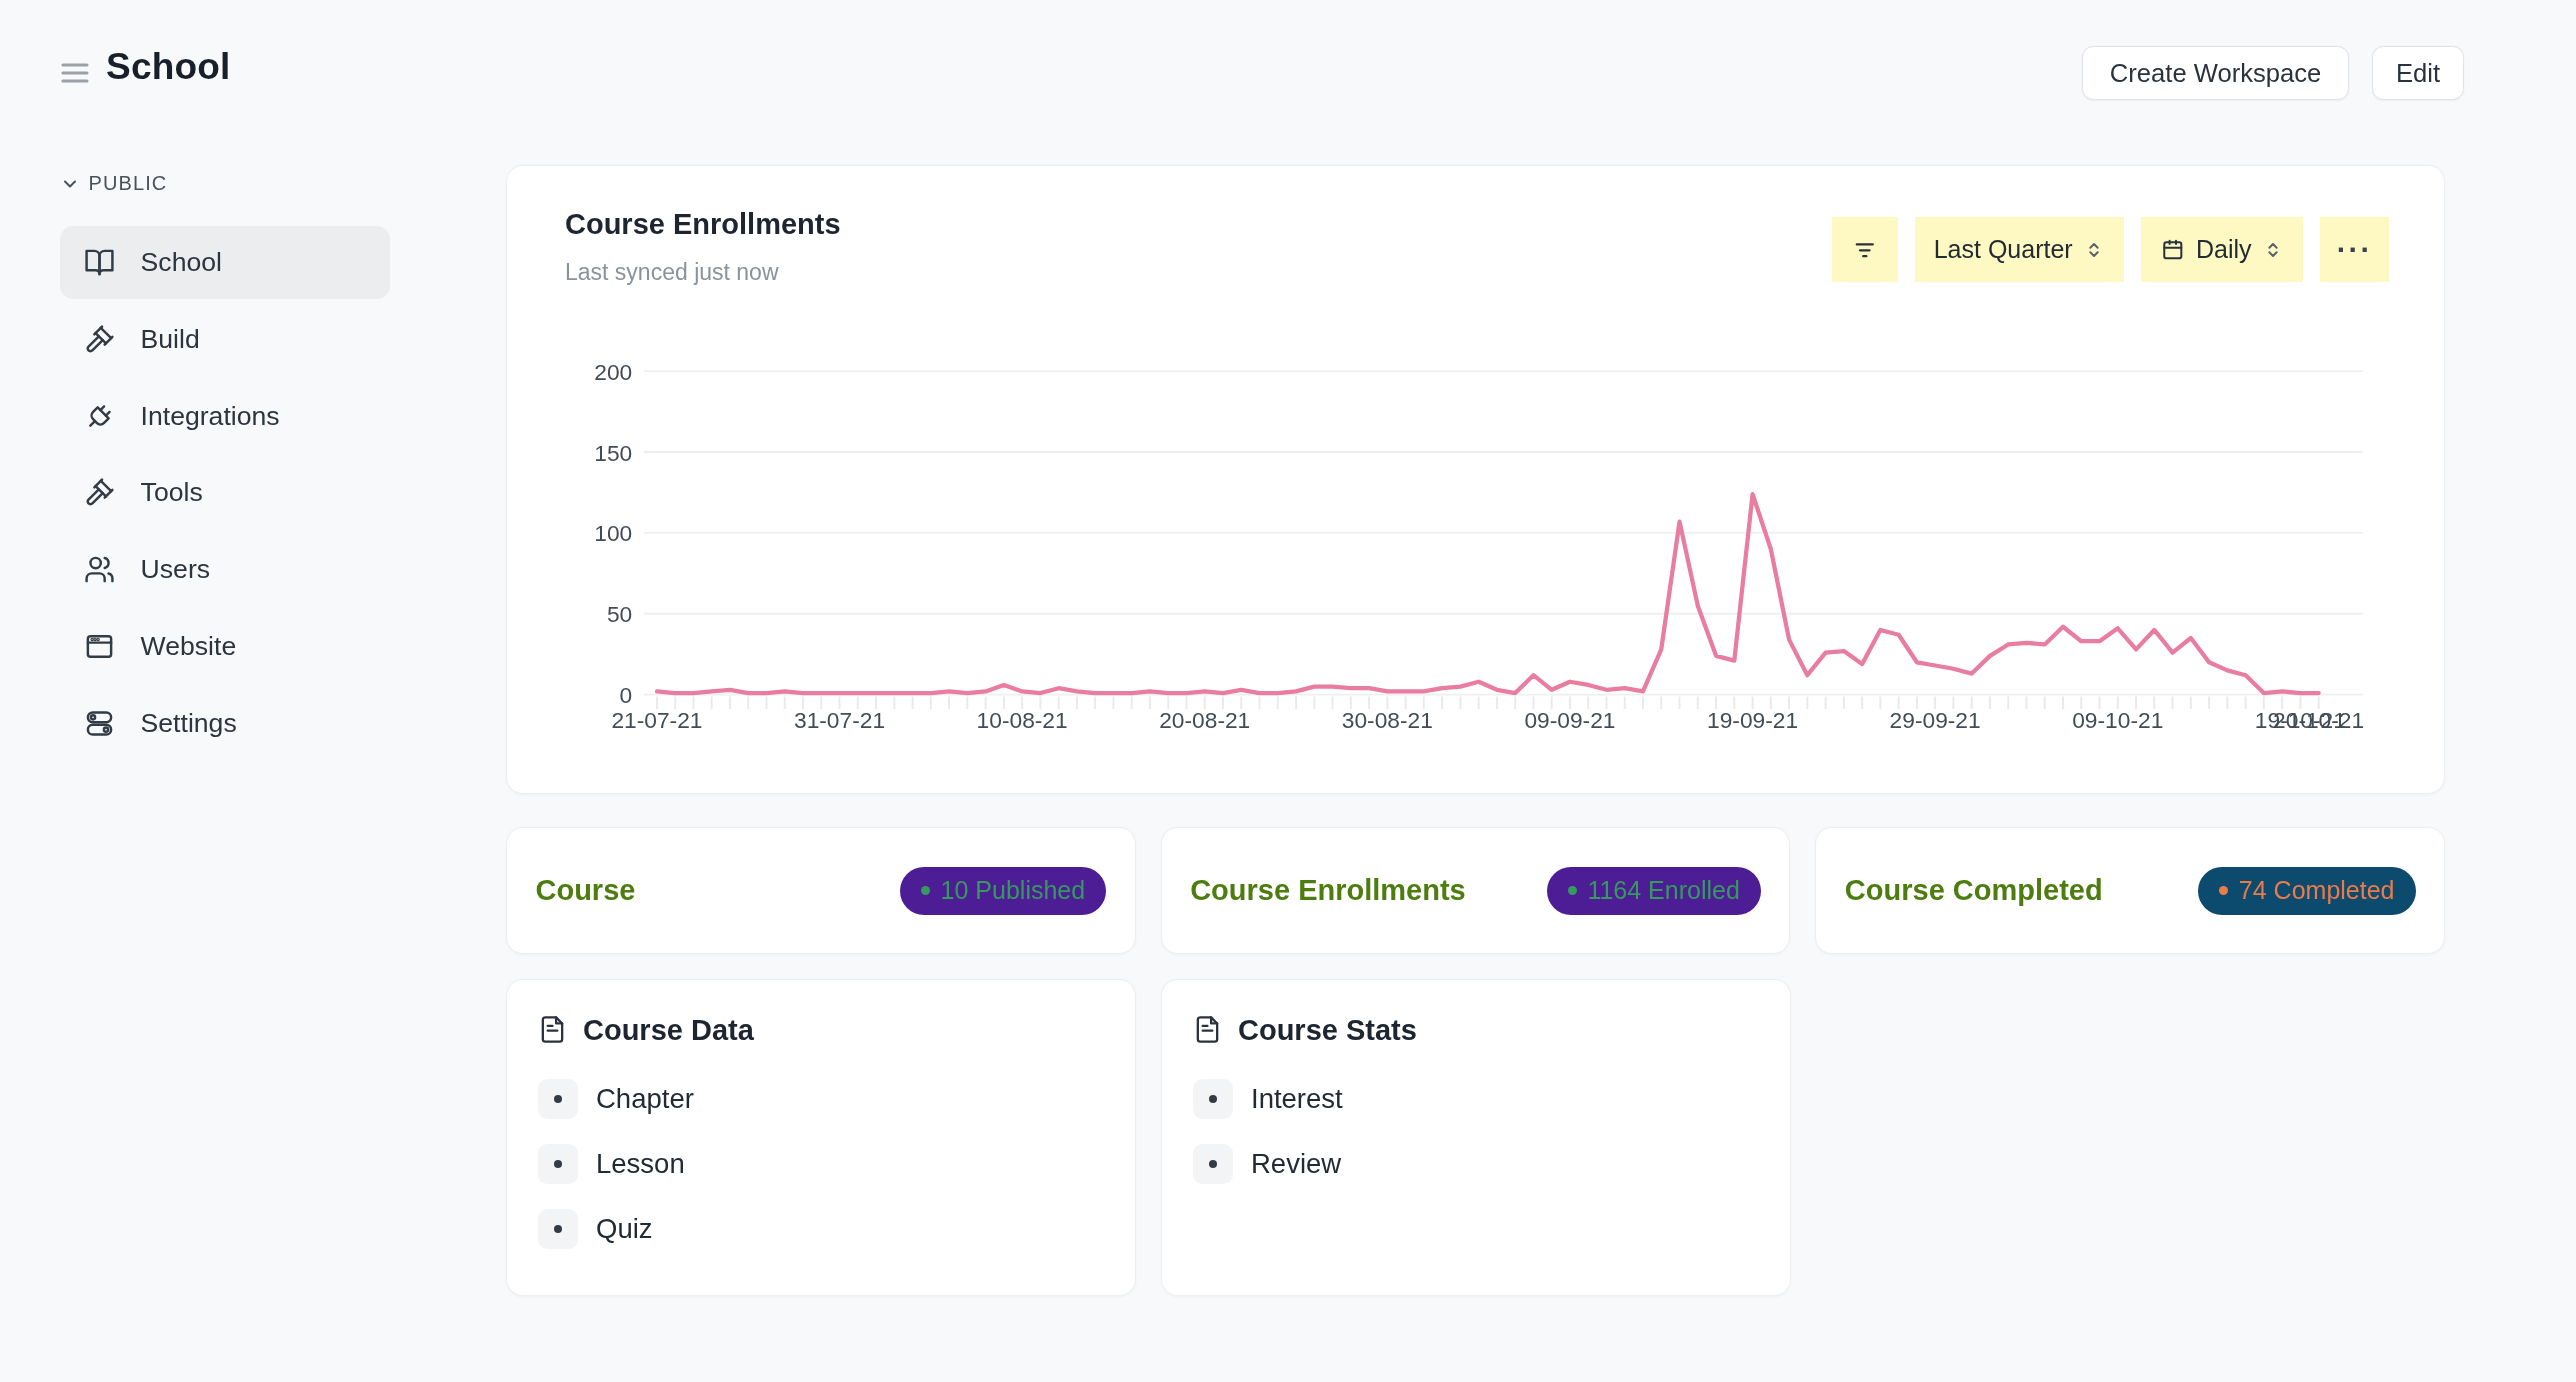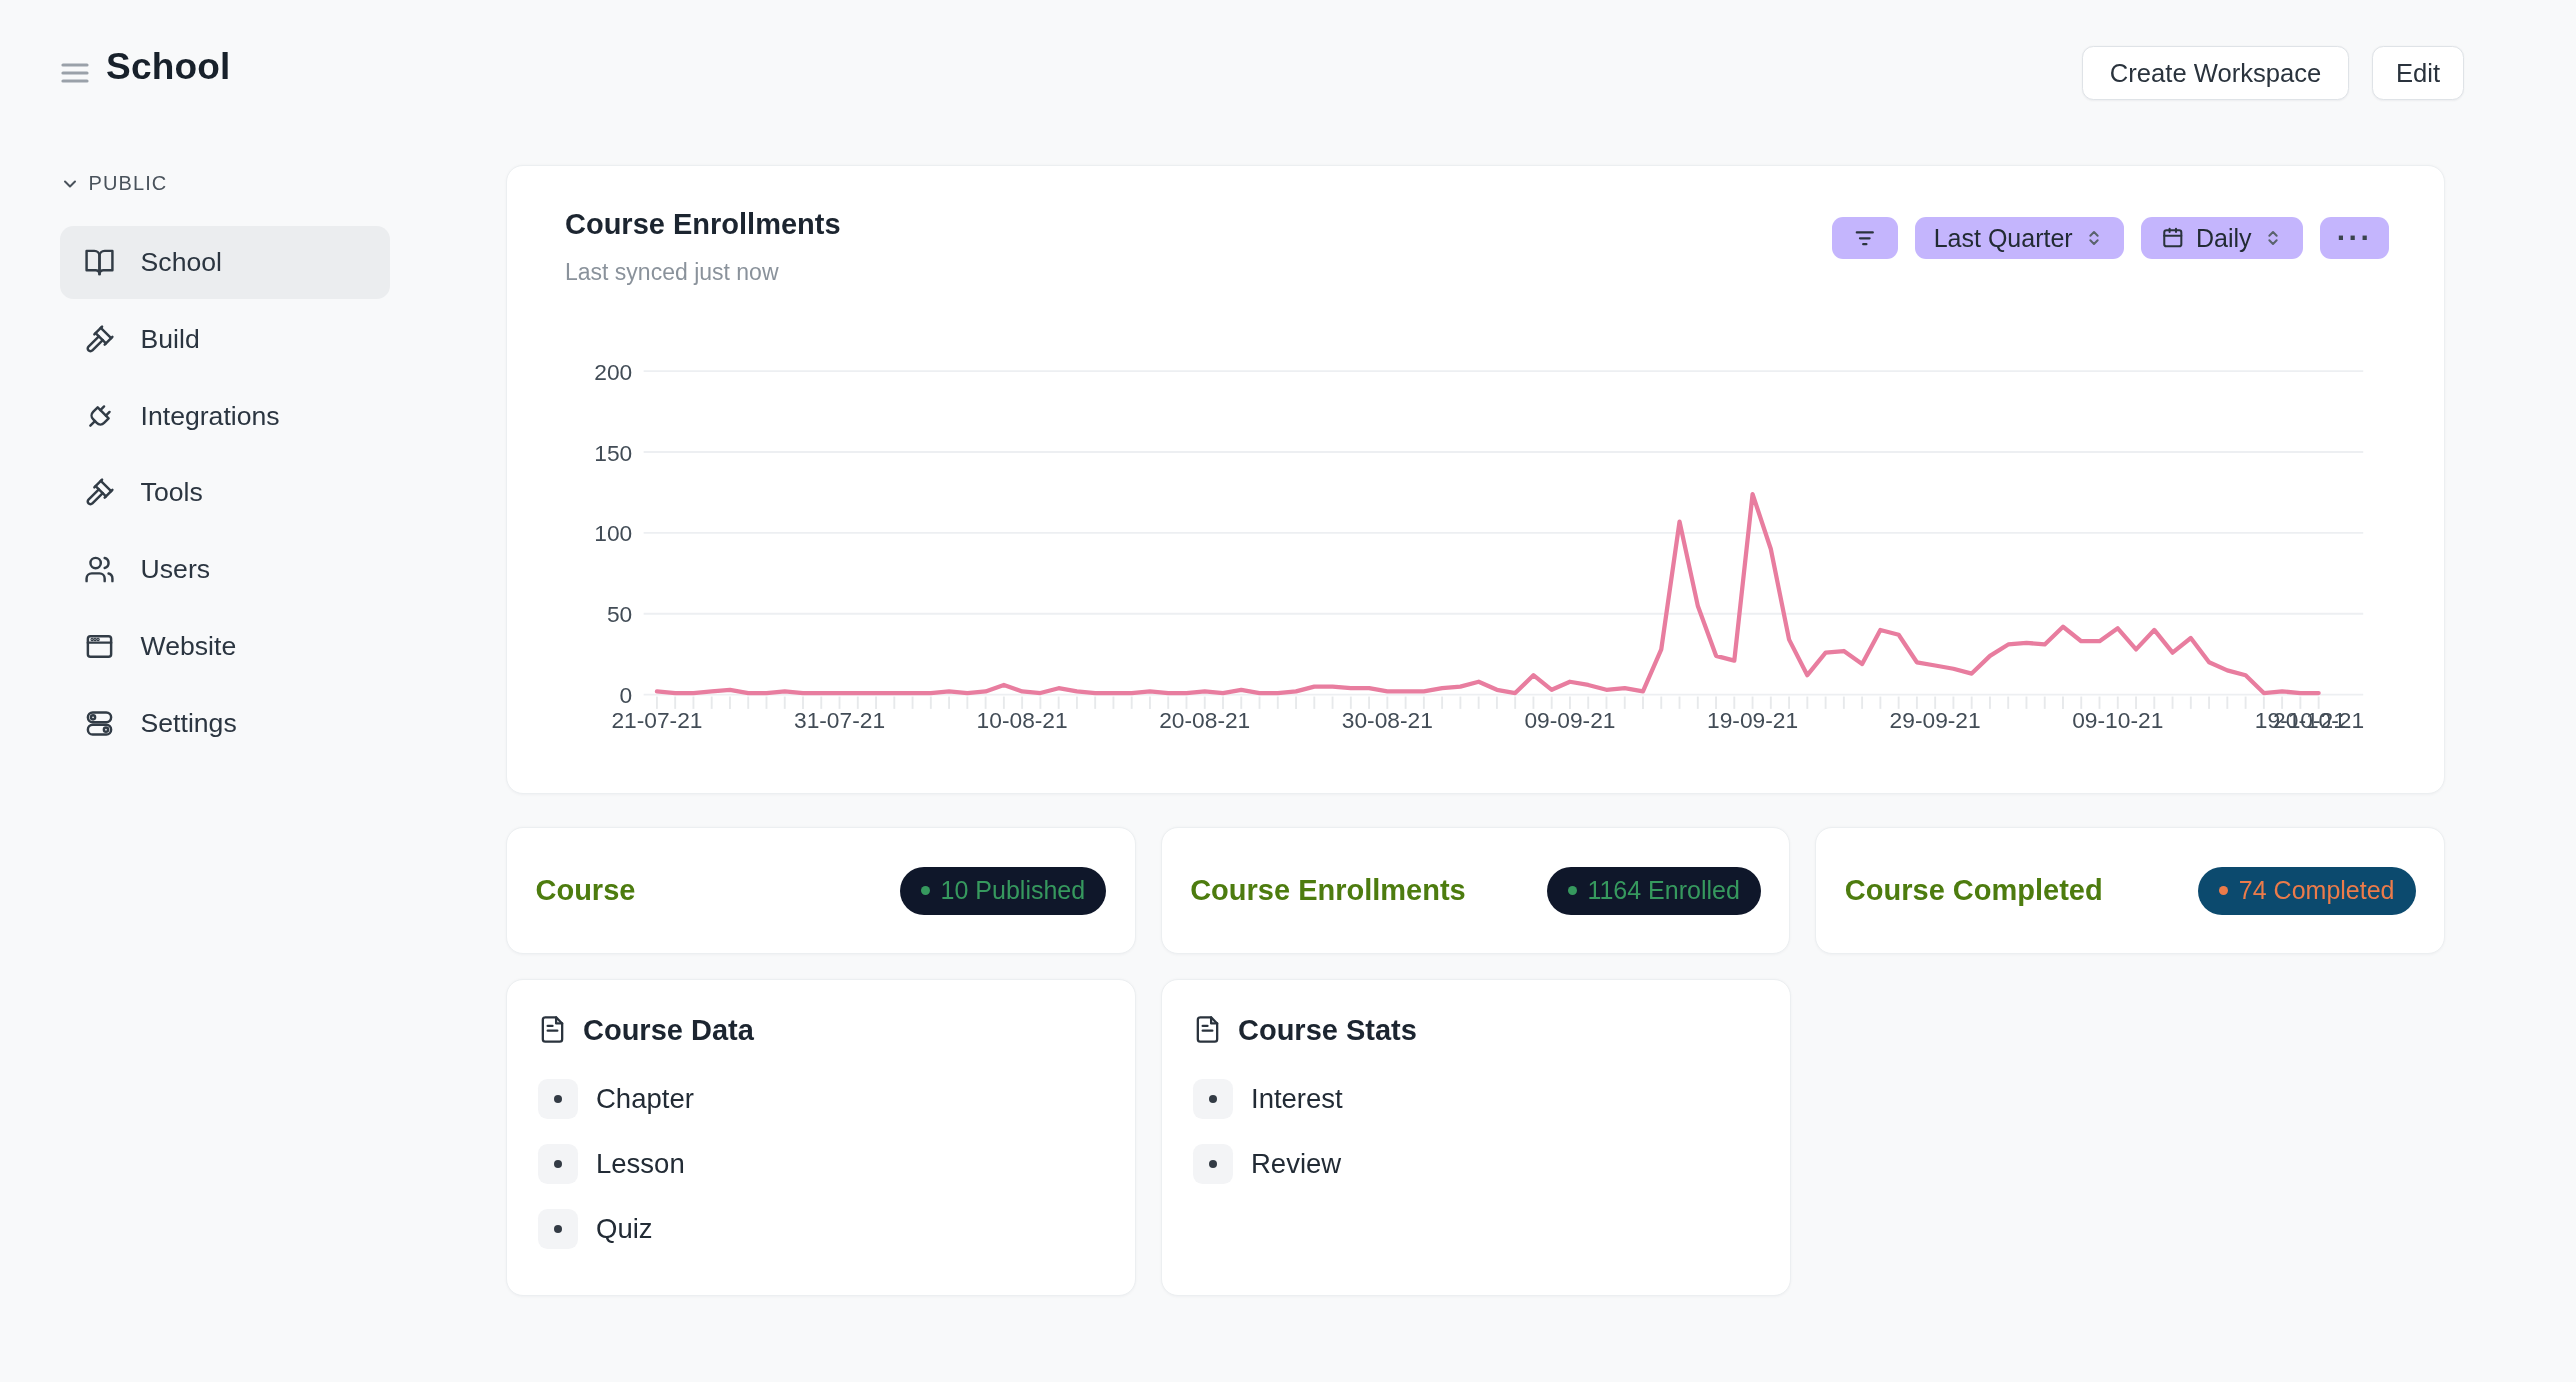--- a/index.html
+++ b/index.html
@@ -42,40 +42,40 @@
   .main { position:absolute; left:506px; top:0; width:1939px; }
   .card {
     background:#fff; border:1.4px solid #eceff1; border-radius:17px;
     box-shadow:0 0.9px 2.8px rgba(16,24,40,.04); position:relative;
   }
   .chart-card { margin-top:165px; height:629px; }
   .chart-title { position:absolute; left:58px; top:42px; font-size:29px; font-weight:600; color:#1c2530; }
   .chart-subtitle { position:absolute; left:58px; top:93px; font-size:23px; font-weight:400; color:#8a929b; }
   .chart-controls { position:absolute; right:55px; top:51px; display:flex; gap:17px; align-items:center; }
   .ctrl {
-    height:42px; background:#c4b5fd; border-radius:11px; border:none;
+    height:65px; background:#fef9c3; border-radius:0; border:none;
     display:flex; align-items:center; gap:10.4px; padding:0 19px;
     font-size:25px; font-weight:500; color:#222b34; cursor:pointer; white-space:nowrap;
   }
   .ctrl.icon-only { width:66px; justify-content:center; padding:0; }
   .ctrl .cico { width:25.6px; height:25.6px; color:#2a333d; }
   .ctrl .updown { width:22px; height:22px; color:#5a636d; }
   .ctrl.more { width:69px; justify-content:center; padding:0; font-size:30px; letter-spacing:1.9px; color:#3a434d; font-weight:700; }
   .chart-area { position:absolute; left:38px; top:171px; width:1859px; height:425px; }
   .chart-area svg text { font-family:"Liberation Sans","DejaVu Sans",sans-serif; }
 
   
   .stats-row { display:flex; gap:25px; margin-top:33px; }
   .stat-card { width:calc((100% - 49px)/3); height:127px; display:flex; align-items:center; justify-content:space-between; padding:0 28.5px; }
   .stat-title { font-size:29px; font-weight:600; color:#4d7c0f; }
   .badge {
     display:flex; align-items:center; gap:10.4px; height:48px; padding:0 21px;
     border-radius:25px; font-size:25px; font-weight:500; white-space:nowrap;
   }
-  .badge[data-color="green"]  { background:#0f172a; color:#36995e;justify-content:space-between; }
+  .badge[data-color="green"]  { background:#4c1d95; color:#36995e;justify-content:space-between; }
   .badge[data-color="orange"] { background:#0c4a6e; color:#ec7b4a; }
   .badge .badge-dot { width:9.5px; height:9.5px; border-radius:50%; background:currentColor; }
 
   
   .lists-row { display:flex; gap:25px; margin-top:25px; }
   .list-card { width:calc((100% - 49px)/3); height:317px; padding:34px 31px; }
   .list-card-head { display:flex; align-items:center; gap:16px; }
   .list-card-head .dico { width:29px; height:32px; color:#2a333d; }
   .list-card-title { font-size:29px; font-weight:600; color:#1c2530; }
   .list-items { margin-top:32px; }

